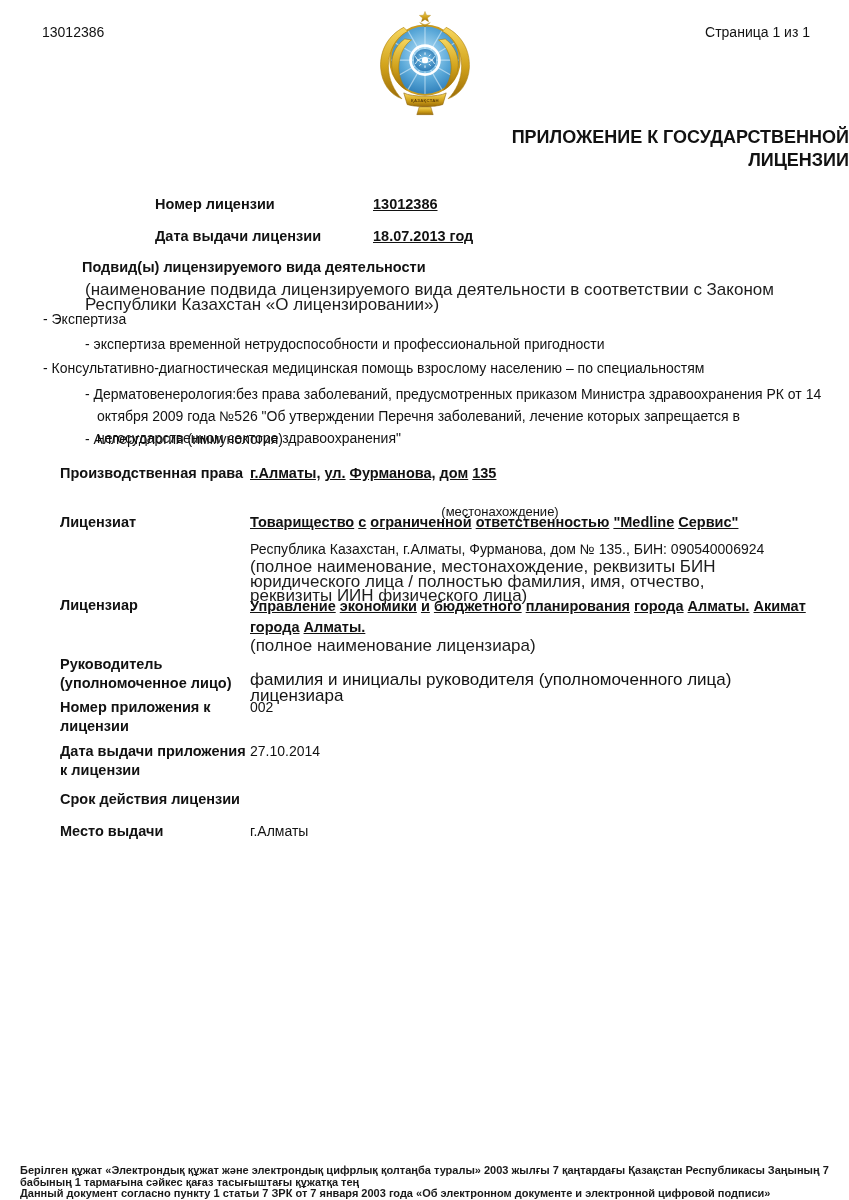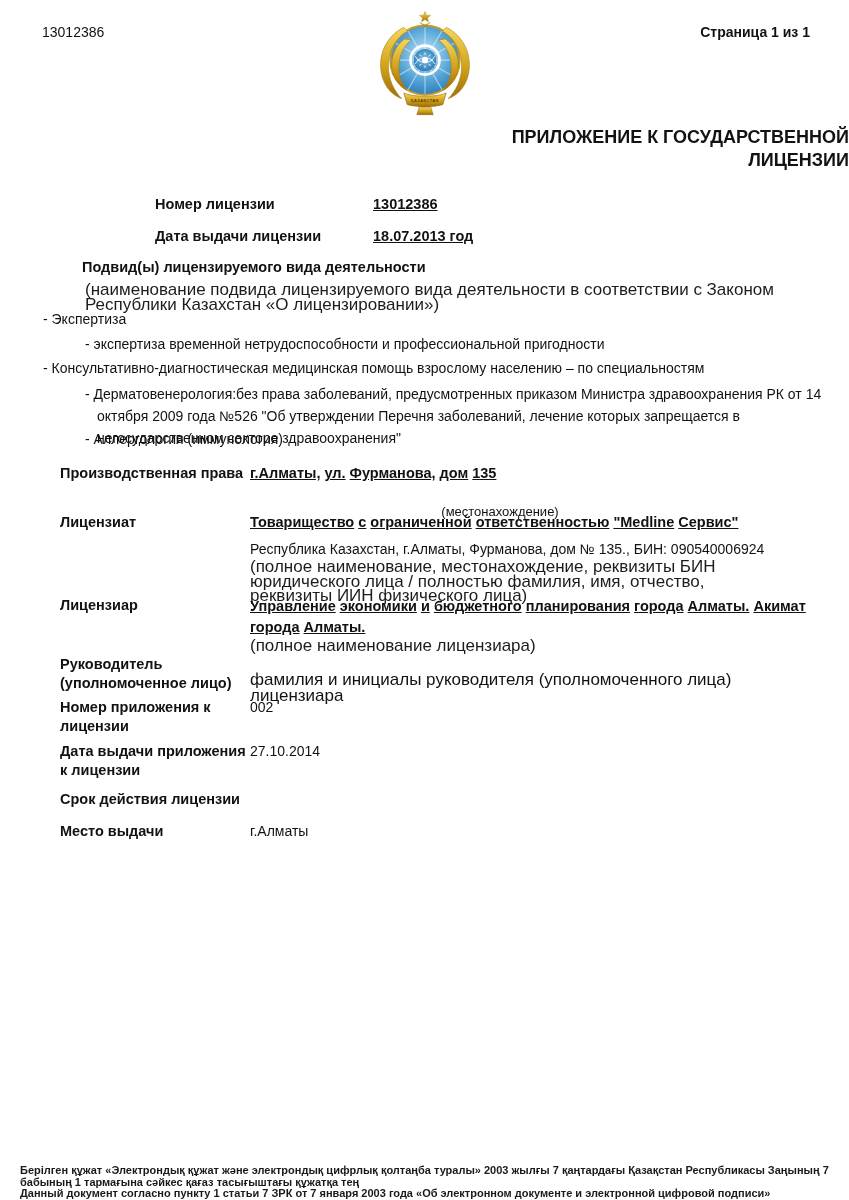--- a/index.html
+++ b/index.html
@@ -19,21 +19,21 @@
   .uw { text-decoration:underline; }
   .hang { padding-left:12px; text-indent:-12px; }
   .title-wrap { left:0; right:0; text-align:right; }
   .title-inner { display:inline-block; max-width:430px; }
   .field-label { position:absolute; left:0; top:0; width:188px; }
   .field-value { position:absolute; left:190px; top:0; width:560px; }
   .field-row { left:60px; right:39px; }
   .center-note { width:500px; text-align:center; margin-top:20px; }
   .footer { left:20px; right:14px; font-size:11px; line-height:11.5px; font-weight:bold; color:#1a1a1a; }
   .header-left { left:42px; top:24px; font-size:14px; }
-  .header-right { right:39px; top:24px; font-size:14px; font-weight:bold; }
+  .header-right { right:39px; top:24px; font-size:14px; font-weight:normal; }
   .emblem-box { left:50%; top:10px; transform:translateX(-50%); width:102px; height:108px; }
 </style>
 </head>
 <body>
 
 <div class="page">
 
   <div class="abs header-left">13012386</div>
   <div class="abs header-right">Страница 1 из 1</div>
 

